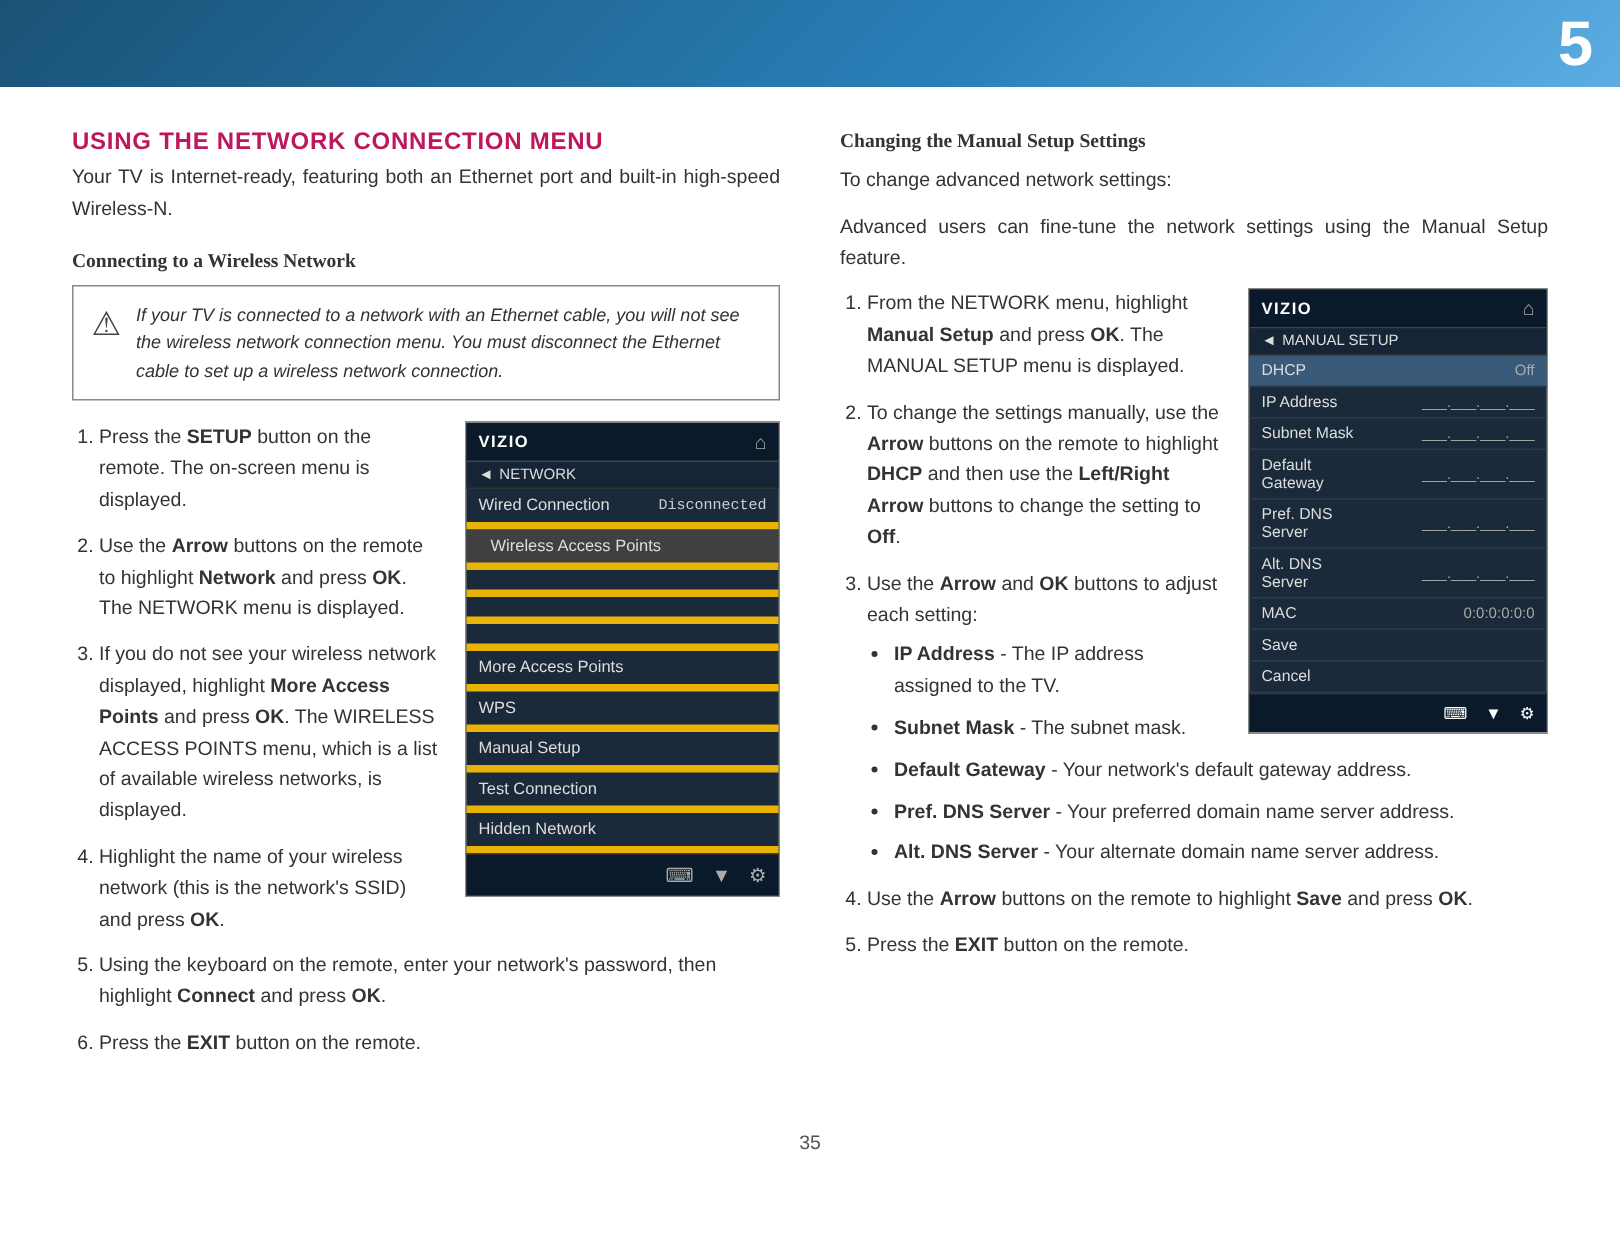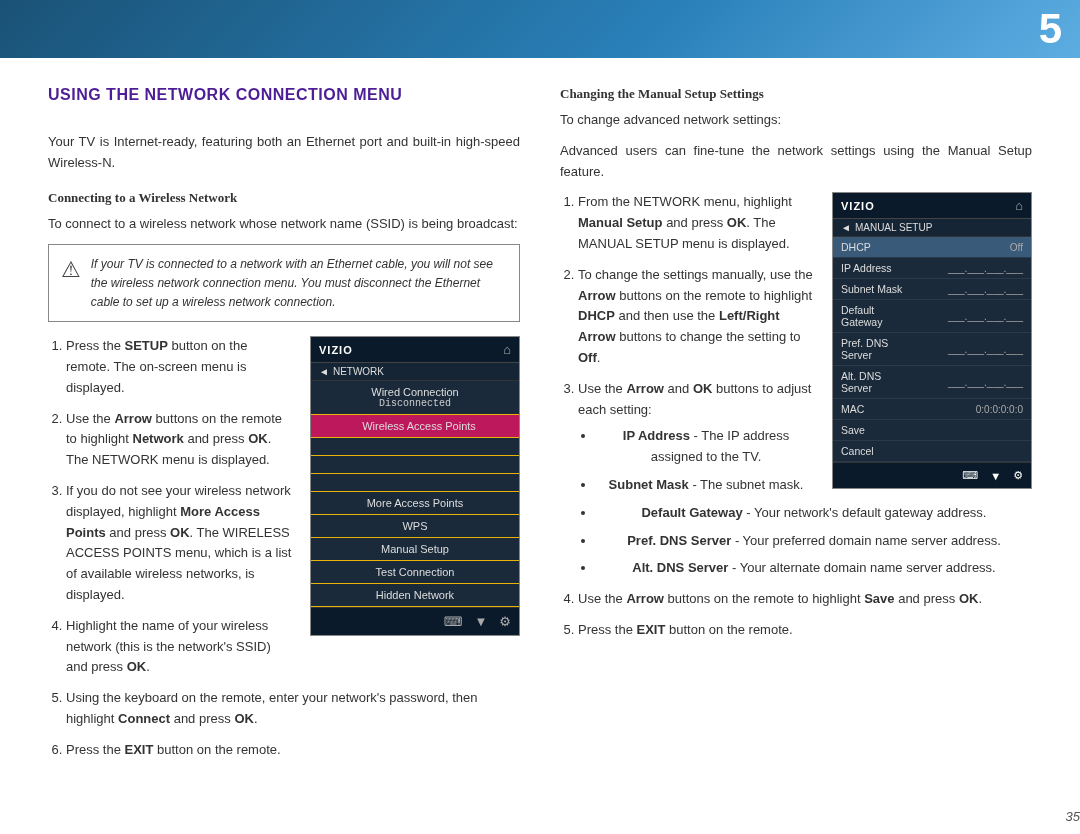--- a/index.html
+++ b/index.html
@@ -47,22 +47,22 @@
     .right-col {
       flex: 1;
       min-width: 0;
     }
 
     h1.section-title {
       font-size: 16px;
       font-weight: bold;
       text-transform: uppercase;
       letter-spacing: 0.5px;
-      margin-bottom: 28px;
-      color: #4c1d95;
+      margin-bottom: 4px;
+      color: #be185d;
     }
 
     p.intro-text {
       font-size: 13px;
       line-height: 1.6;
       margin-bottom: 16px;
       text-align: justify;
     }
 
     h2.subsection-title {
@@ -150,26 +150,25 @@
       border-bottom: 1px solid #333;
       display: flex;
       align-items: center;
       gap: 4px;
     }
     .vizio-menu-row {
       display: flex;
       justify-content: space-between;
       align-items: center;
       padding: 5px 8px;
-      border-bottom: 1px solid #eab308;
+      border-bottom: 5px solid #eab308;
       font-size: 11px;
-      flex-direction: column;
     }
     .vizio-menu-row.selected {
-      background: #be185d;
+      background: #404040;
       padding-left: 16px;
     }
     .vizio-menu-row .row-label { color: #ddd; }
     .vizio-menu-row .row-value { color: #ccc; font-size: 10px; font-family: Liberation Mono, monospace; }
     .vizio-menu-footer {
       padding: 6px 8px;
       display: flex;
       gap: 12px;
       justify-content: flex-end;
       align-items: center;
@@ -180,21 +179,20 @@
       font-size: 13px;
       color: #aaa;
     }
 
     
     ul.bullets {
       padding-left: 18px;
       font-size: 13px;
       line-height: 1.6;
       margin-bottom: 10px;
-      text-align: center;
     }
     ul.bullets li {
       margin-bottom: 7px;
       list-style-type: disc;
     }
 
     
     .manual-menu-container {
       float: right;
       margin: 0 0 12px 16px;
@@ -243,45 +241,43 @@
       display: flex;
       gap: 12px;
       justify-content: flex-end;
       align-items: center;
       background: #0a1a2a;
       border-top: 1px solid #333;
     }
 
     
     .page-footer {
-      text-align: right;
+      text-align: center;
       padding: 10px 0 16px 0;
       font-size: 13px;
       color: #555;
-      font-style: italic;
     }
 
     .bold { font-weight: bold; }
     .clearfix::after { content: ''; display: block; clear: both; }
   </style>
 </head>
 <body>
 
 <div class="top-bar">
   <span class="top-number">5</span>
 </div>
 
 <div class="main-content">
 
   <div class="left-col">
     <h1 class="section-title">USING THE NETWORK CONNECTION MENU</h1>
     <p class="intro-text">Your TV is Internet-ready, featuring both an Ethernet port and built-in high-speed Wireless-N.</p>
 
     <h2 class="subsection-title">Connecting to a Wireless Network</h2>
-    <p class="body-text">To connect to a wireless network whose network name (SSID) is being broadcast:</p>
 
     <div class="warning-box">
       <span class="warning-icon">⚠</span>
       <span class="warning-text">If your TV is connected to a network with an Ethernet cable, you will not see the wireless network connection menu. You must disconnect the Ethernet cable to set up a wireless network connection.</span>
     </div>
 
     <div class="vizio-menu-container">
       <div class="vizio-menu">
         <div class="vizio-menu-header">
           <span class="vizio-logo">VIZIO</span>

